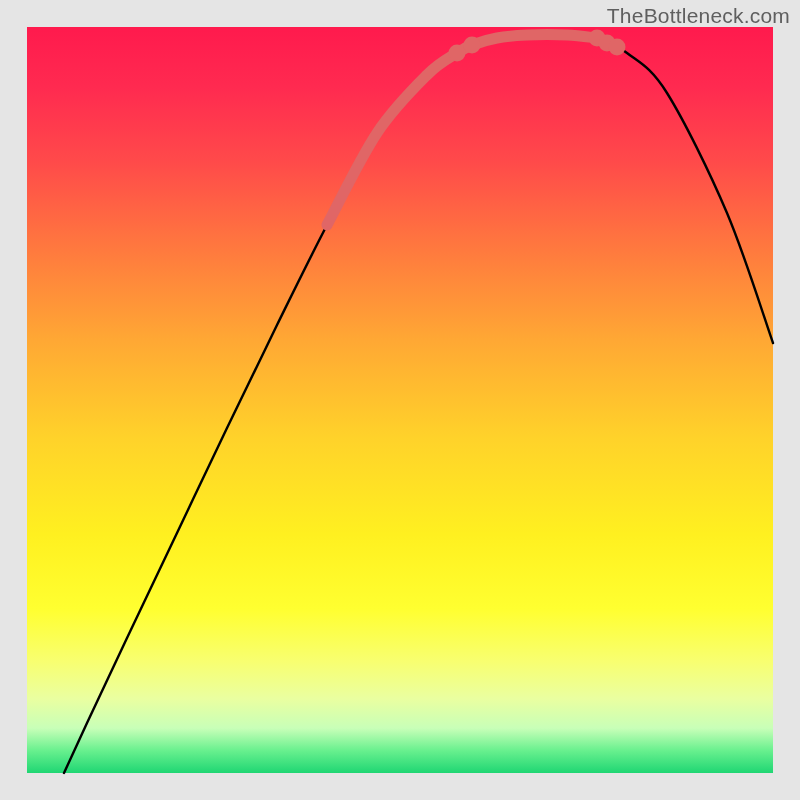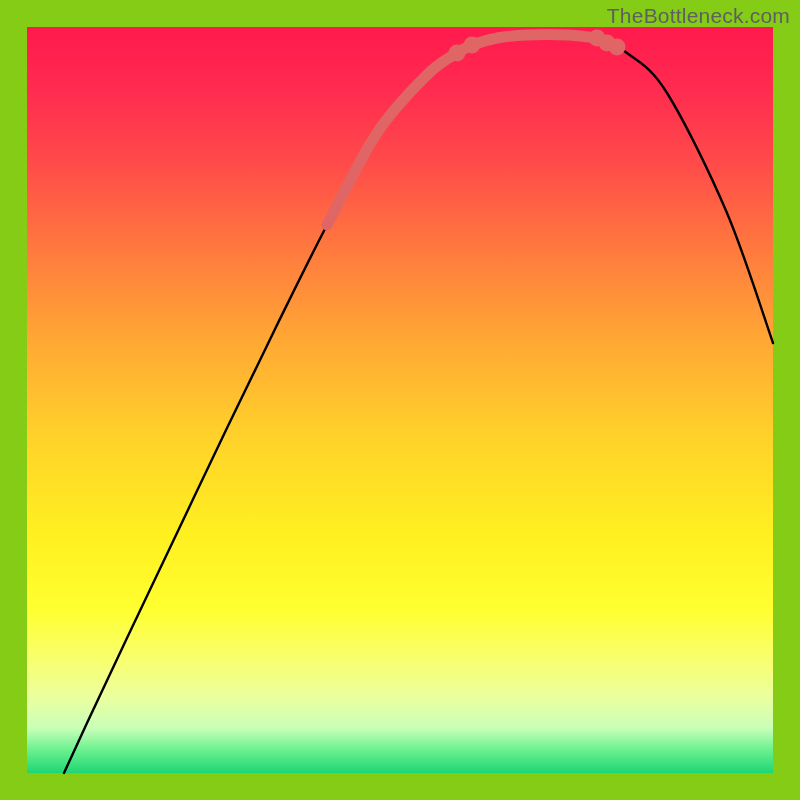--- a/index.html
+++ b/index.html
@@ -10,21 +10,21 @@
     background: #000;
     overflow: hidden;
     font-family: Arial, Helvetica, sans-serif;
   }
   .frame {
     position: absolute;
     left: 0;
     top: 0;
     width: 800px;
     height: 800px;
-    background: #84cc16;
+    background: #e5e5e5;
   }
   .plot {
     position: absolute;
     left: 27px;
     top: 27px;
     width: 746px;
     height: 746px;
     
     background: linear-gradient(to bottom,
       #ff1a4d 0%,

